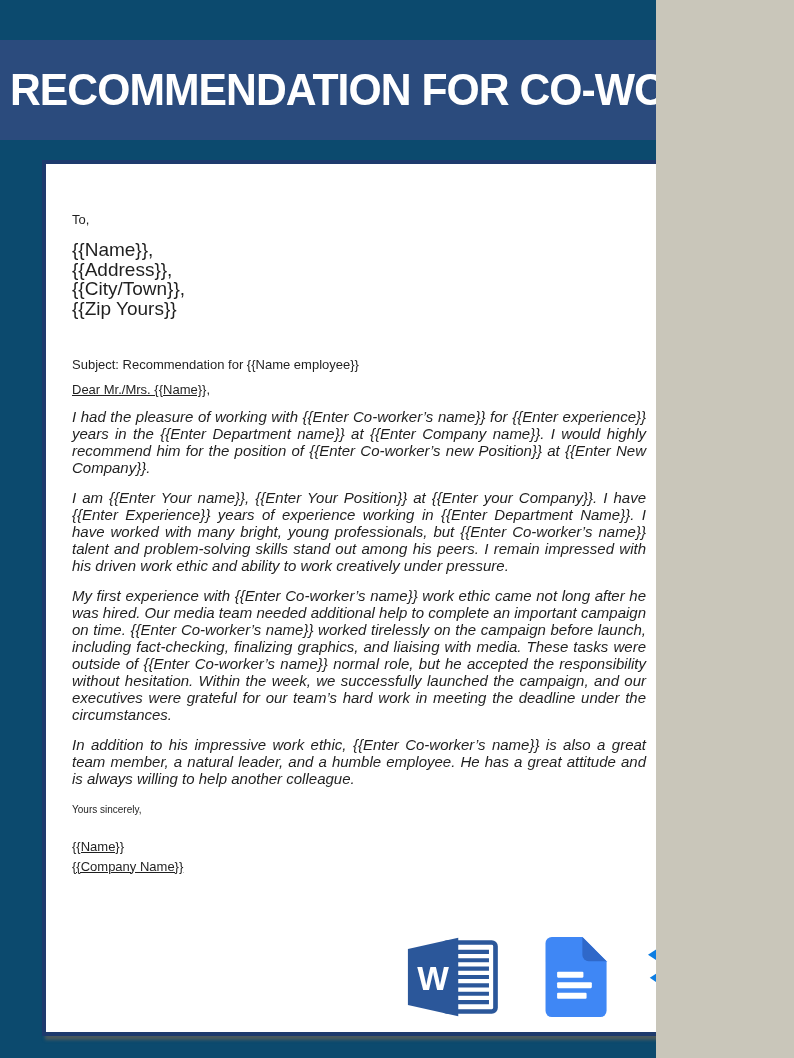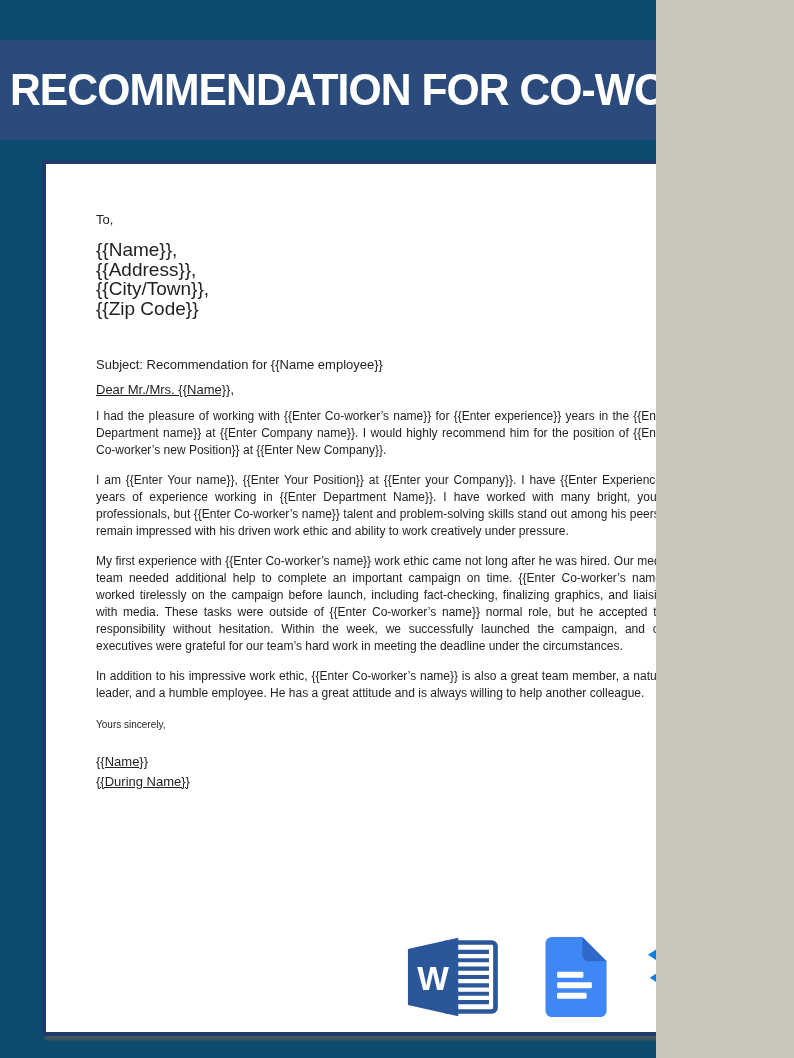--- a/index.html
+++ b/index.html
@@ -54,33 +54,34 @@
   .logo-text {
     margin-top: 3px;
     font-size: 11px;
     font-weight: 700;
     color: #2a2a2a;
     line-height: 12.5px;
   }
   
   .content {
     position: absolute;
-    left: 50px; top: 46px;
+    left: 26px; top: 46px;
     width: 574px;
     color: #1f1f1f;
   }
   .to { font-size: 13px; line-height: 19px; margin-bottom: 11px; }
   .address { font-size: 19px; line-height: 19.5px; margin-bottom: 37px; }
   .subject { font-size: 13px; line-height: 19px; margin-bottom: 6px; }
   .greeting { font-size: 13px; line-height: 19px; margin-bottom: 9px; text-decoration: underline; }
   .body-para {
-    font-size: 12px;
+    font-size: 15px;
     line-height: 17px;
     text-align: justify;
     margin-bottom: 13px;
+    font-style: italic;
   }
   .closing { font-size: 10px; line-height: 19px; margin-top: 2px; margin-bottom: 18px; }
   .signature { font-size: 13px; line-height: 19.5px; text-decoration: underline; }
   
   .icons-row {
     position: absolute;
     right: 19px; bottom: 14px;
     display: flex;
     align-items: center;
     gap: 40px;
@@ -117,36 +118,36 @@
       </div>
     </div>
 
     <div class="content">
       <p class="to">To,</p>
 
       <div class="address">
         <div>{{Name}},</div>
         <div>{{Address}},</div>
         <div>{{City/Town}},</div>
-        <div>{{Zip Code}}</div>
+        <div>{{Zip Yours}}</div>
       </div>
 
       <p class="subject">Subject: Recommendation for {{Name employee}}</p>
       <p class="greeting">Dear Mr./Mrs. {{Name}},</p>
 
       <p class="body-para">I had the pleasure of working with {{Enter Co-worker’s name}} for {{Enter experience}} years in the {{Enter Department name}} at {{Enter Company name}}. I would highly recommend him for the position of {{Enter Co-worker’s new Position}} at {{Enter New Company}}.</p>
       <p class="body-para">I am {{Enter Your name}}, {{Enter Your Position}} at {{Enter your Company}}. I have {{Enter Experience}} years of experience working in {{Enter Department Name}}. I have worked with many bright, young professionals, but {{Enter Co-worker’s name}} talent and problem-solving skills stand out among his peers. I remain impressed with his driven work ethic and ability to work creatively under pressure.</p>
       <p class="body-para">My first experience with {{Enter Co-worker’s name}} work ethic came not long after he was hired. Our media team needed additional help to complete an important campaign on time. {{Enter Co-worker’s name}} worked tirelessly on the campaign before launch, including fact-checking, finalizing graphics, and liaising with media. These tasks were outside of {{Enter Co-worker’s name}} normal role, but he accepted the responsibility without hesitation. Within the week, we successfully launched the campaign, and our executives were grateful for our team’s hard work in meeting the deadline under the circumstances.</p>
       <p class="body-para">In addition to his impressive work ethic, {{Enter Co-worker’s name}} is also a great team member, a natural leader, and a humble employee. He has a great attitude and is always willing to help another colleague.</p>
 
       <p class="closing">Yours sincerely,</p>
 
       <div class="signature">
         <div>{{Name}}</div>
-        <div>{{During Name}}</div>
+        <div>{{Company Name}}</div>
       </div>
     </div>
 
     <div class="icons-row">
 
       <svg width="95" height="82" viewBox="0 0 100 88">
         <rect x="38" y="7" width="56" height="74" rx="4" fill="#ffffff" stroke="#2b579a" stroke-width="5"></rect>
         <g stroke="#2b579a" stroke-width="4.4">
           <line x1="46" y1="17" x2="87" y2="17"></line>
           <line x1="46" y1="26" x2="87" y2="26"></line>

